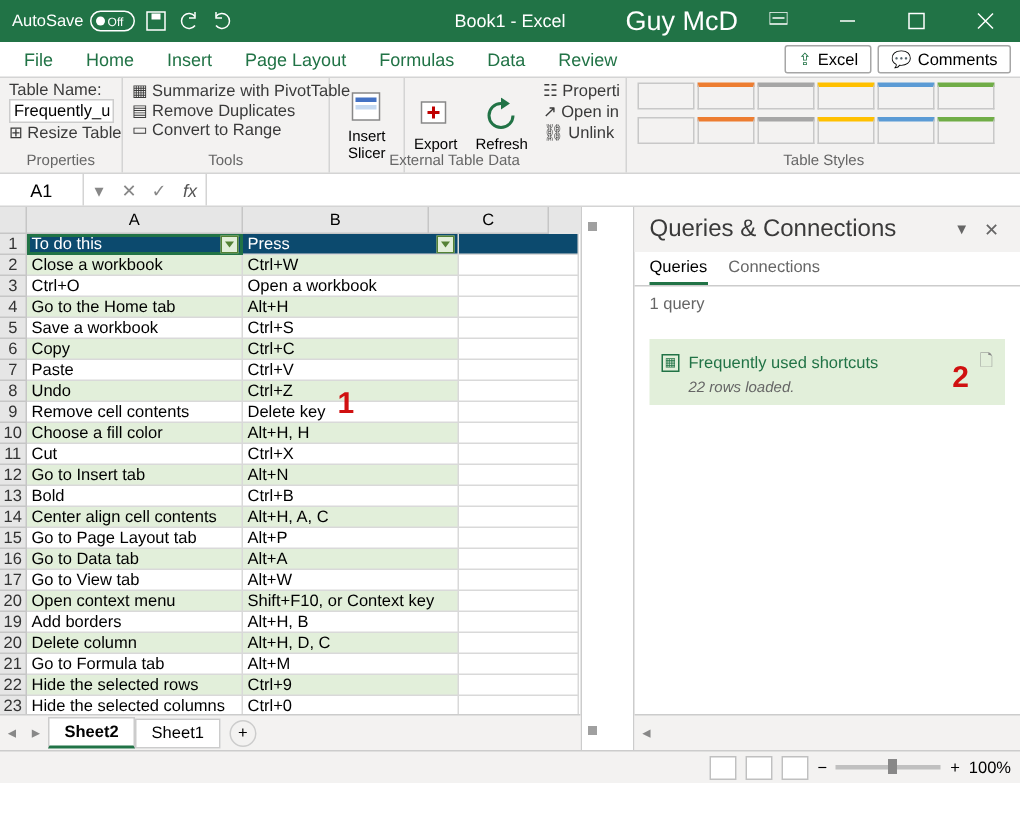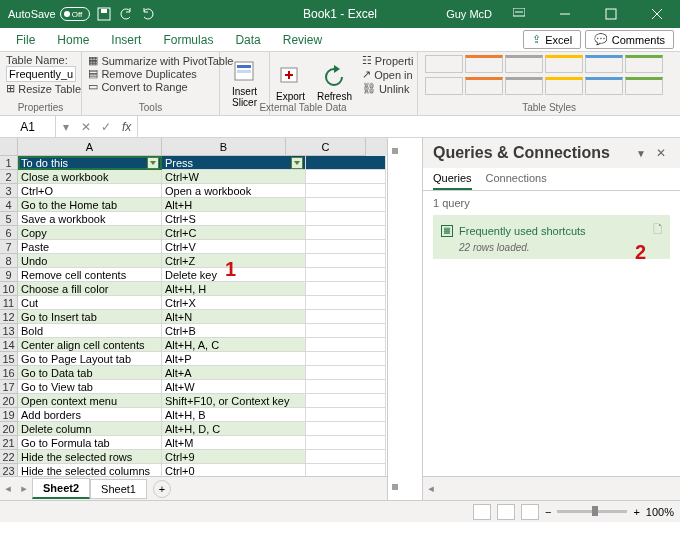--- a/index.html
+++ b/index.html
@@ -5,21 +5,21 @@
 * { box-sizing: border-box; margin: 0; padding: 0; font-family: "Segoe UI", sans-serif; }
 body { background: #fff; width: 680px; height: 546px; overflow: hidden; position: relative; }
 
 
 .titlebar { height: 28px; background: #217346; color: #fff; display: flex; align-items: center; font-size: 12px; position: relative; }
 .tb-left { display: flex; align-items: center; gap: 6px; padding-left: 8px; }
 .autosave { display: flex; align-items: center; gap: 4px; font-size: 11px; }
 .autosave-toggle { width: 30px; height: 14px; border: 1px solid #fff; border-radius: 8px; display: flex; align-items: center; padding: 0 3px; justify-content: flex-start; font-size: 8px; }
 .qat-icon { width: 16px; height: 16px; display: inline-flex; align-items: center; justify-content: center; }
 .tb-title { position: absolute; left: 50%; transform: translateX(-50%); font-size: 12px; }
-.tb-user { margin-left: auto; font-size: 11px; padding-right: 4px; }
+.tb-user { margin-left: auto; font-size: 18px; padding-right: 4px; }
 .win-btn { width: 46px; height: 28px; display: inline-flex; align-items: center; justify-content: center; }
 .win-btn svg { stroke: #fff; }
 
 
 .tabs { height: 24px; background: #fff; border-bottom: 1px solid #d4d4d4; display: flex; align-items: flex-end; padding: 0 6px; gap: 2px; }
 .tab { font-size: 12px; padding: 4px 10px; color: #217346; }
 .right-actions { margin-left: auto; display: flex; gap: 4px; padding-bottom: 2px; }
 .pill-btn { font-size: 11px; border: 1px solid #a6a6a6; background: #fff; padding: 2px 8px; border-radius: 2px; display: flex; align-items: center; gap: 4px; }
 
 
@@ -70,27 +70,27 @@
 
 
 .sheettabs { height: 24px; display: flex; align-items: center; border-top: 1px solid #ccc; font-size: 11px; gap: 0; background: #f3f2f1;}
 .arrow { width: 16px; text-align: center; color: #888; }
 .stab { padding: 3px 10px; border: 1px solid #ccc; background: #fff; }
 .stab.active { border-bottom: 2px solid #217346; font-weight: bold; }
 .plus { width: 18px; height: 18px; border: 1px solid #ccc; border-radius: 50%; display: flex; align-items: center; justify-content: center; margin-left: 6px; }
 
 
 .qhdr { background: #f3f2f1; padding: 6px 10px; display: flex; align-items: center; }
-.qtitle { font-size: 16px; color: #3a3a3a; flex: 1; font-weight: bold; }
+.qtitle { font-size: 16px; color: #3a3a3a; flex: 1; }
 .qclose { width: 14px; font-size: 12px; color: #666; }
 .qtabs { display: flex; border-bottom: 1px solid #ccc; font-size: 11px; padding: 0 10px; gap: 14px; }
 .qtab { padding: 4px 0; color: #666; }
 .qtab.active { color: #000; border-bottom: 2px solid #217346; }
 .qbody { padding: 6px 10px; font-size: 11px; flex: 1; position: relative; }
-.qcount { color: #666; margin-bottom: 6px; }
+.qcount { color: #666; margin-bottom: 17px; }
 .qitem { background: #e2efda; padding: 6px 8px; position: relative; }
 .qitem-name { color: #217346; display: flex; align-items: center; gap: 6px; }
 .qitem-status { color: #666; font-size: 10px; margin-top: 2px; padding-left: 18px; font-style: italic; }
 .qicon { width: 12px; height: 12px; border: 1px solid #217346; display: inline-flex; align-items: center; justify-content: center; font-size: 8px; color: #217346; }
 
 
 .statusbar { height: 22px; border-top: 1px solid #ccc; background: #f3f2f1; display: flex; align-items: center; font-size: 11px; padding: 0 6px; gap: 6px; justify-content: flex-end; }
 .viewbtn { width: 18px; height: 16px; border: 1px solid #c0c0c0; background: #fff; display: inline-block; }
 .zoom-slider { width: 70px; height: 3px; background: #c0c0c0; position: relative; }
 .zoom-thumb { width: 6px; height: 10px; background: #888; position: absolute; left: 50%; top: -4px; }
@@ -150,20 +150,21 @@
       <svg width="12" height="12">
         <path d="M1 1 L11 11 M11 1 L1 11" stroke-width="1"></path>
       </svg>
     </div>
 </div>
 
 <div class="tabs">
   <div class="tab">File</div>
   <div class="tab">Home</div>
   <div class="tab">Insert</div>
+  <div class="tab">Page Layout</div>
   <div class="tab">Formulas</div>
   <div class="tab">Data</div>
   <div class="tab">Review</div>
   <div class="right-actions">
     <div class="pill-btn">
         <span style="color:#217346">⇪</span>
         <span>Excel</span>
       </div>
     <div class="pill-btn">
         <span>💬</span>

